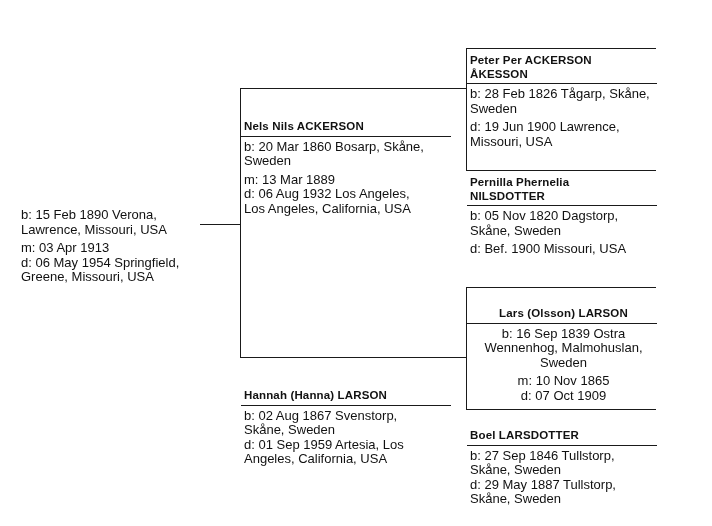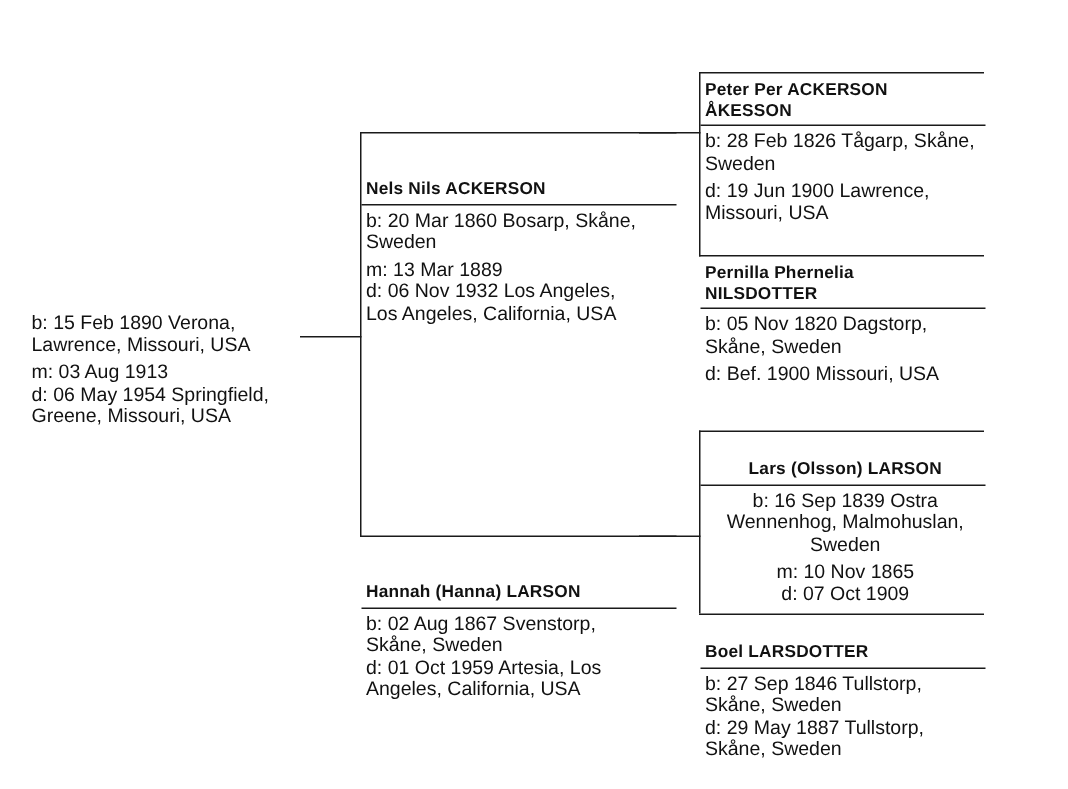--- a/index.html
+++ b/index.html
@@ -81,43 +81,43 @@
 
   <div class="hline" style="left:426px; top:357px; width:41px;"></div>
   <div class="vline" style="left:466px; top:287px; height:122px;"></div>
   <div class="hline" style="left:466px; top:287px; width:190px;"></div>
   <div class="hline" style="left:466px; top:409px; width:190px;"></div>
 
   <div class="person" style="left:18px; top:205px; width:183px;">
     <div class="pdetails">
       <div class="line">b: 15 Feb 1890 Verona,
 Lawrence, Missouri, USA</div>
-      <div class="line gap">m: 03 Aug 1913</div>
+      <div class="line gap">m: 03 Apr 1913</div>
       <div class="line">d: 06 May 1954 Springfield,
 Greene, Missouri, USA</div>
     </div>
   </div>
 
   <div class="person" style="left:241px; top:80px; width:210px;">
     <div class="pname">Nels Nils ACKERSON</div>
     <div class="pdetails">
       <div class="line">b: 20 Mar 1860 Bosarp, Skåne,
 Sweden</div>
       <div class="line gap">m: 13 Mar 1889</div>
-      <div class="line">d: 06 Nov 1932 Los Angeles,
+      <div class="line">d: 06 Aug 1932 Los Angeles,
 Los Angeles, California, USA</div>
     </div>
   </div>
 
   <div class="person" style="left:241px; top:349px; width:210px;">
     <div class="pname">Hannah (Hanna) LARSON</div>
     <div class="pdetails">
       <div class="line">b: 02 Aug 1867 Svenstorp,
 Skåne, Sweden</div>
-      <div class="line">d: 01 Oct 1959 Artesia, Los
+      <div class="line">d: 01 Sep 1959 Artesia, Los
 Angeles, California, USA</div>
     </div>
   </div>
 
   <div class="person" style="left:467px; top:14px; width:190px;">
     <div class="pname">Peter Per ACKERSON
 ÅKESSON</div>
     <div class="pdetails">
       <div class="line">b: 28 Feb 1826 Tågarp, Skåne,
 Sweden</div>

